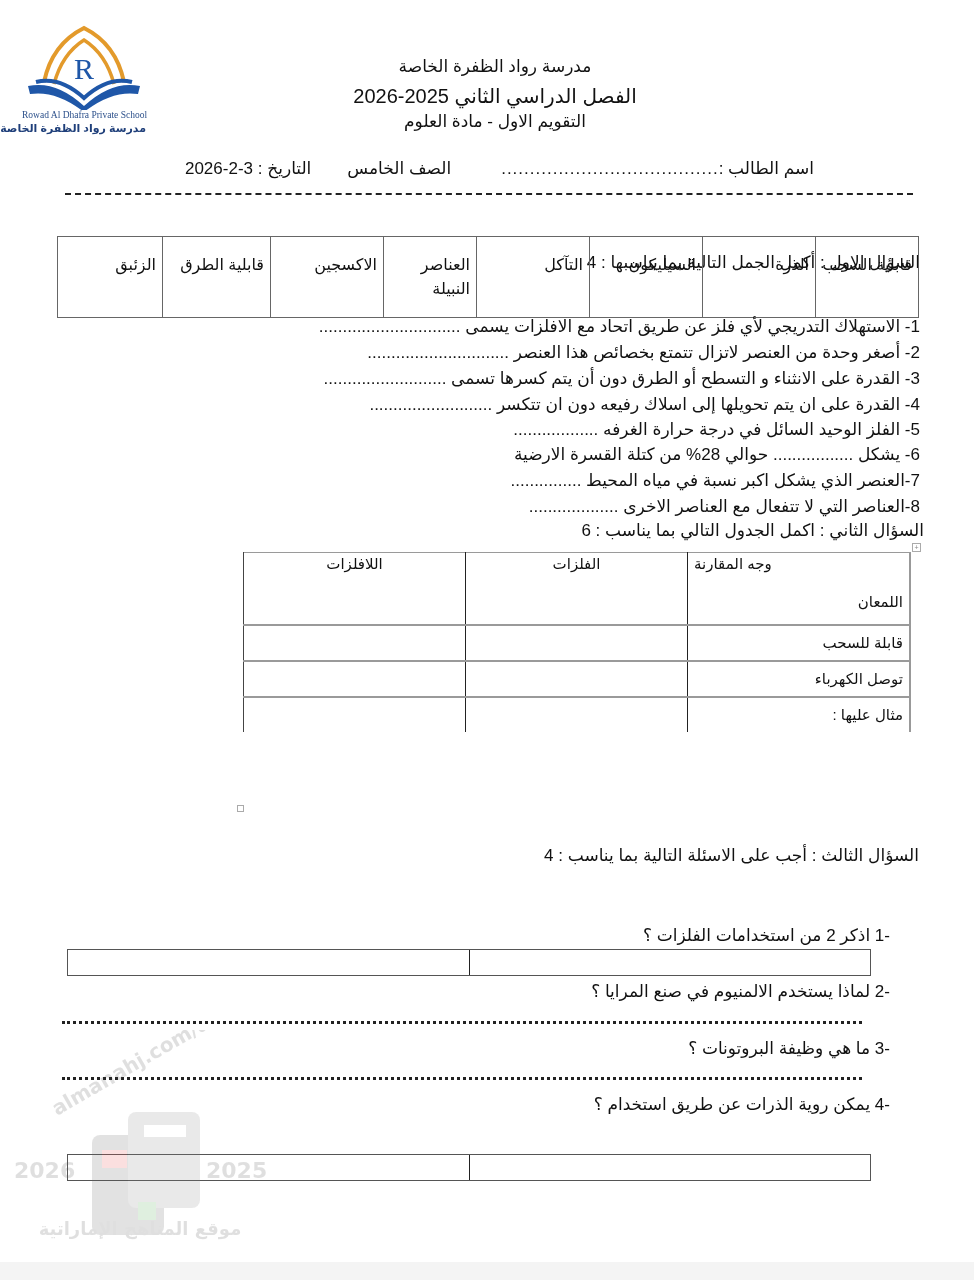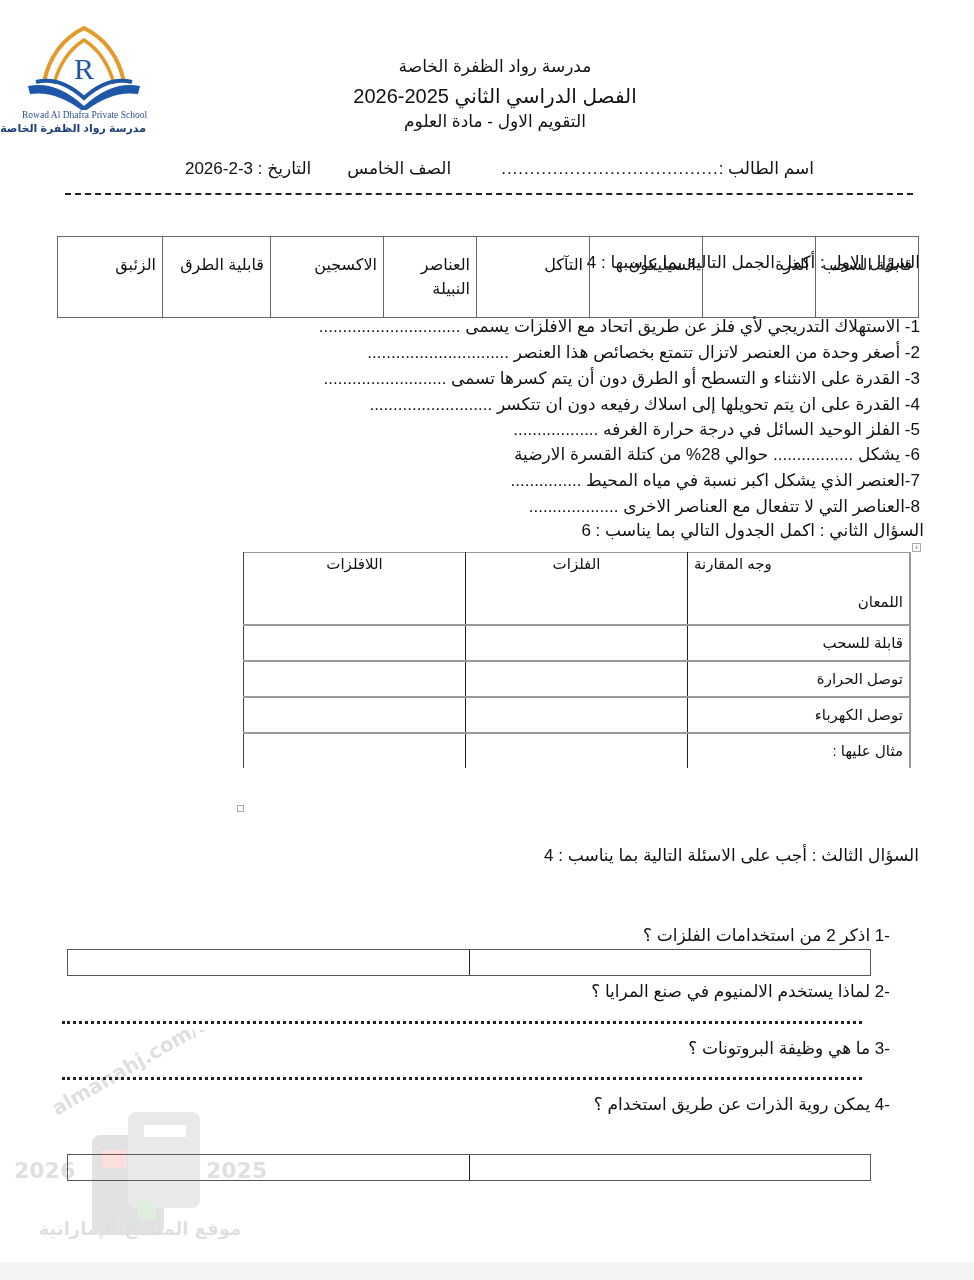--- a/index.html
+++ b/index.html
@@ -125,25 +125,20 @@
     </td>
     <td class="c2 h" style="vertical-align:top; padding-top:2px;">الفلزات</td>
     <td class="c3 h" style="vertical-align:top; padding-top:2px;">اللافلزات</td>
   </tr>
   <tr>
     <td class="c1">قابلة للسحب</td>
     <td class="c2"></td>
     <td class="c3"></td>
   </tr>
   <tr>
-    <td class="c1">توصل الحرارة</td>
-    <td class="c2"></td>
-    <td class="c3"></td>
-  </tr>
-  <tr>
     <td class="c1">توصل الكهرباء</td>
     <td class="c2"></td>
     <td class="c3"></td>
   </tr>
   <tr>
     <td class="c1">مثال عليها :</td>
     <td class="c2"></td>
     <td class="c3"></td>
   </tr>
 </tbody>

